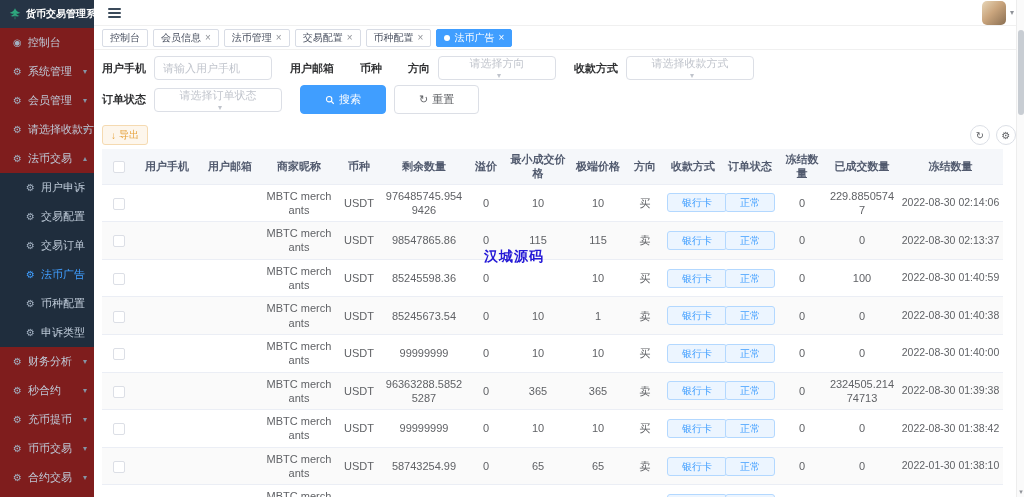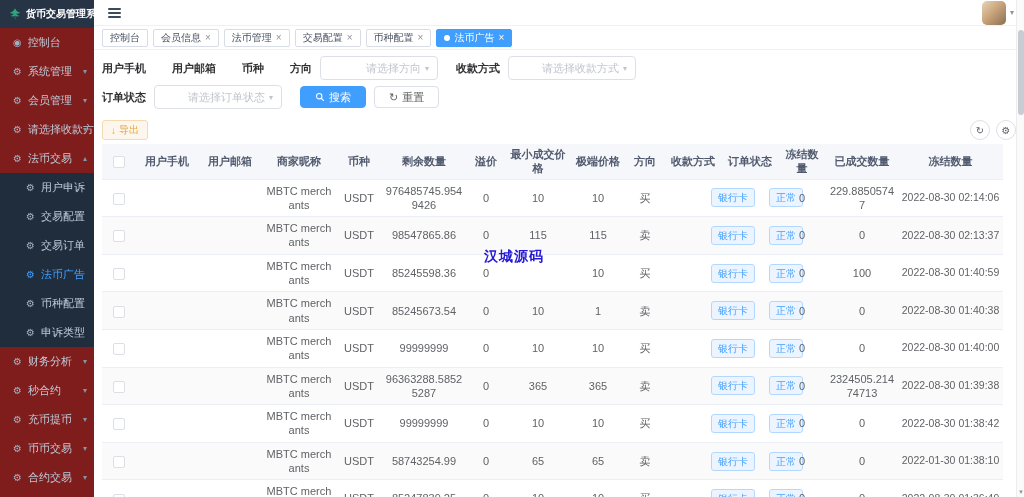--- a/index.html
+++ b/index.html
@@ -47,26 +47,26 @@
 
   
   .filters { padding:6px 8px 4px 8px; flex-shrink:0; }
   .f-row { display:flex; align-items:center; margin-bottom:5px; }
   .f-label { font-weight:bold; color:#303133; margin:0 8px 0 0; white-space:nowrap; }
   .f-group { display:flex; align-items:center; margin-right:18px; }
   .f-input, .f-select { width:118px; height:24px; border:1px solid #dcdfe6; border-radius:4px;
     padding:0 8px; font-size:11px; color:#606266; background:#fff;
     font-family:"Liberation Sans","DejaVu Sans",sans-serif; }
   .f-input::placeholder { color:#c0c4cc; }
-  .f-select { display:flex; align-items:center; justify-content:flex-end; cursor:pointer; }
+  .f-select { display:flex; align-items:center; justify-content:center; cursor:pointer;flex-direction:column; }
   .f-select .ph { color:#c0c4cc; }
   .f-select .caret { font-size:8px; color:#c0c4cc; margin-left:4px; }
   .f-select.wide { width:128px; }
-  .btn { height:22px; border-radius:4px; display:inline-flex; align-items:center; gap:4px;
-    padding:0 14px; font-size:11px; cursor:pointer; border:1px solid #dcdfe6; background:#fff; }
+  .btn { height:29px; border-radius:4px; display:inline-flex; align-items:center; gap:4px;
+    padding:0 24px; font-size:11px; cursor:pointer; border:1px solid #dcdfe6; background:#fff; }
   .btn-primary { background:#409eff; border-color:#409eff; color:#fff; }
   .btn-reset { color:#606266; margin-left:8px; }
 
   
   .toolbar { display:flex; align-items:center; padding:2px 8px 4px 8px; flex-shrink:0; }
   .btn-export { height:20px; padding:0 8px; font-size:10px; border-radius:3px;
     background:#fdf6ec; border:1px solid #f5dab1; color:#e6a23c; display:inline-flex;
     align-items:center; gap:3px; cursor:pointer; }
   .tool-circles { margin-left:auto; display:flex; gap:6px; }
   .circle-btn { width:20px; height:20px; border-radius:50%; border:1px solid #dcdfe6;
@@ -76,22 +76,22 @@
   
   .table-wrap { padding:0 8px; }
   table { border-collapse:collapse; table-layout:fixed; width:901px; }
   th, td { border-bottom:1px solid #ebeef5; text-align:center; vertical-align:middle;
     padding:4px 3px; word-break:break-all; line-height:1.3; font-size:11px; }
   thead th { background:#f5f7fa; color:#515a6e; font-weight:bold; height:24px; padding:3px; }
   tbody tr:nth-child(even) td { background:#fafafa; }
   td.time { white-space:nowrap; font-size:10.5px; }
   .checkbox { display:inline-block; width:12px; height:12px; border:1px solid #dcdfe6;
     border-radius:2px; background:#fff; cursor:pointer; vertical-align:middle; }
-  .badge { display:inline-block; padding:2px 6px; background:#ecf5ff; border:1px solid #b3d8ff;
-    border-radius:3px; color:#409eff; font-size:10px; white-space:nowrap;margin-left:44px; }
+  .badge { display:inline-block; padding:2px 14px; background:#ecf5ff; border:1px solid #b3d8ff;
+    border-radius:3px; color:#409eff; font-size:10px; white-space:nowrap; }
 
   
   .watermark { position:absolute; left:484px; top:248px; color:#2318d6; font-weight:bold;
     font-size:14px; letter-spacing:1px; z-index:5; pointer-events:none; }
   .scrollbar { position:absolute; right:0; top:0; bottom:0; width:8px; background:#fafafa;
     border-left:1px solid #ededed; z-index:6; }
   .scroll-thumb { position:absolute; top:30px; left:1px; width:6px; height:85px;
     background:#c8cdd3; border-radius:3px; cursor:pointer; }
   .scroll-arrow { position:absolute; bottom:1px; left:0; width:8px; text-align:center;
     font-size:7px; color:#909399; }
@@ -226,20 +226,21 @@
         <span class="dot"></span>
         <span>法币广告</span>
         <span class="x">×</span>
       </span>
     </div>
 
     <div class="filters">
       <div class="f-row">
         <span class="f-group">
           <span class="f-label">用户手机</span>
+          <input class="f-input" placeholder="请输入用户手机" style="">
         </span>
         <span class="f-group">
           <span class="f-label">用户邮箱</span>
         </span>
         <span class="f-group">
           <span class="f-label">币种</span>
         </span>
         <span class="f-group">
           <span class="f-label">方向</span>
           <span class="f-select">

